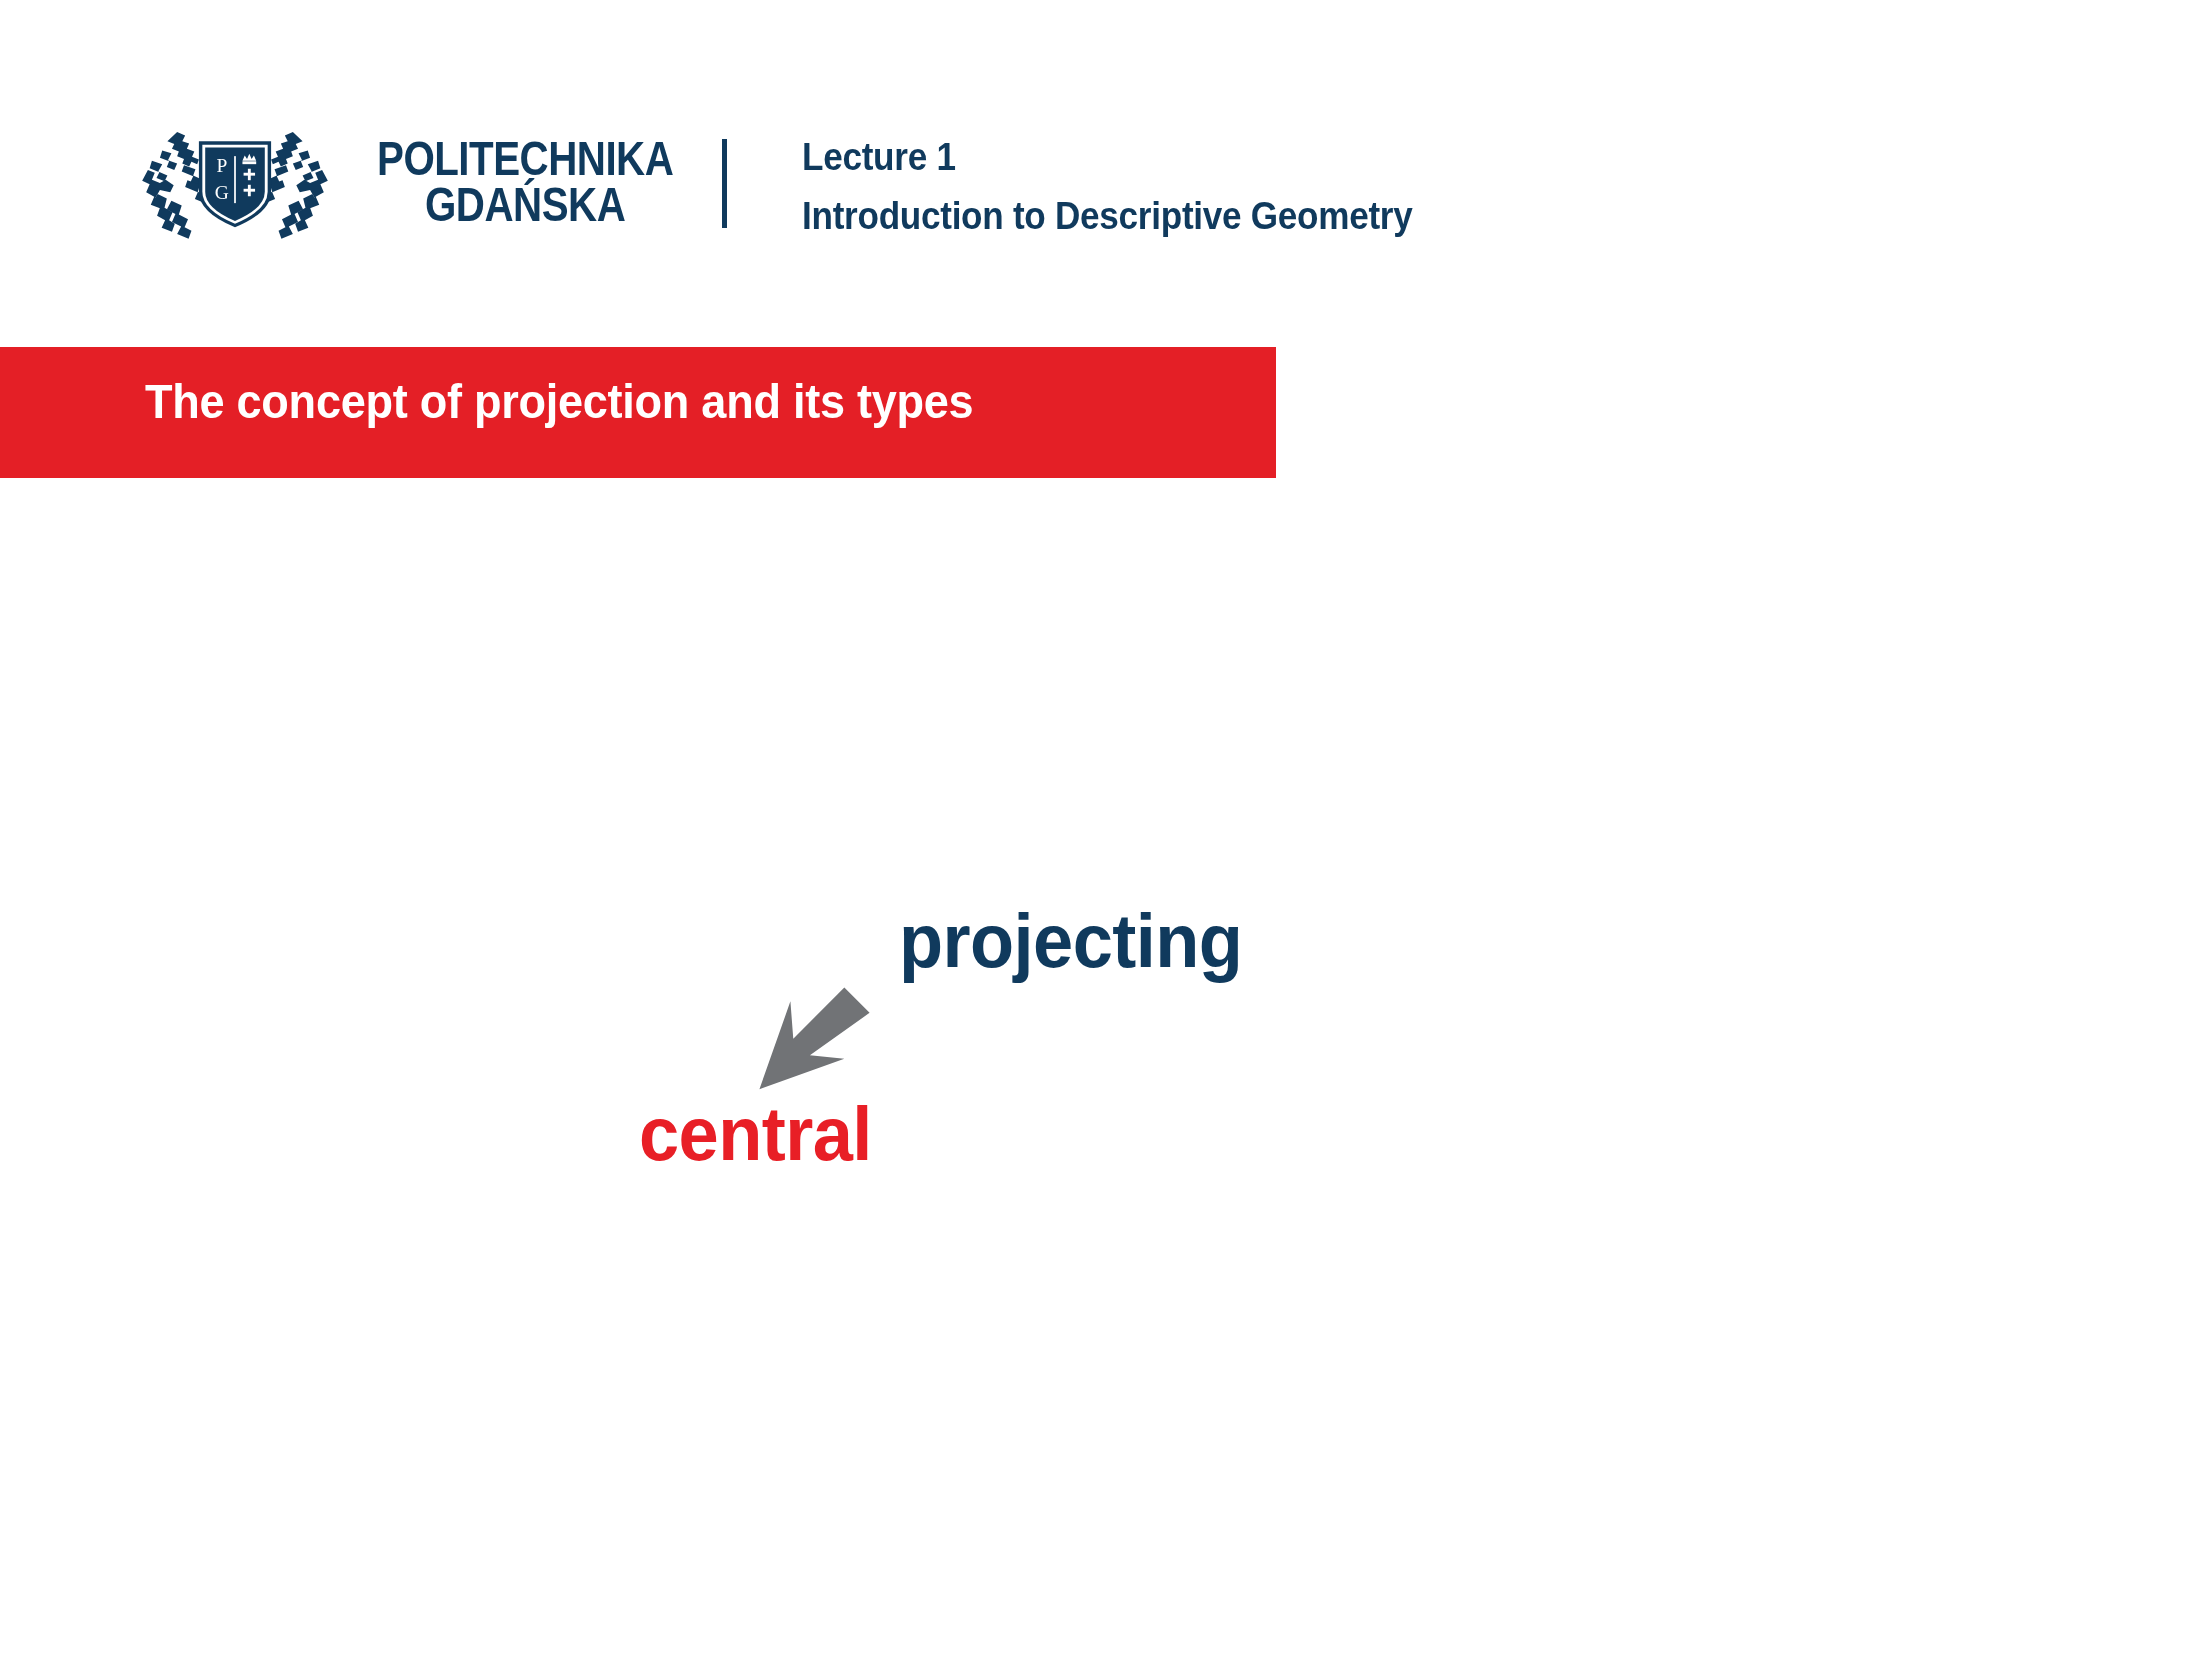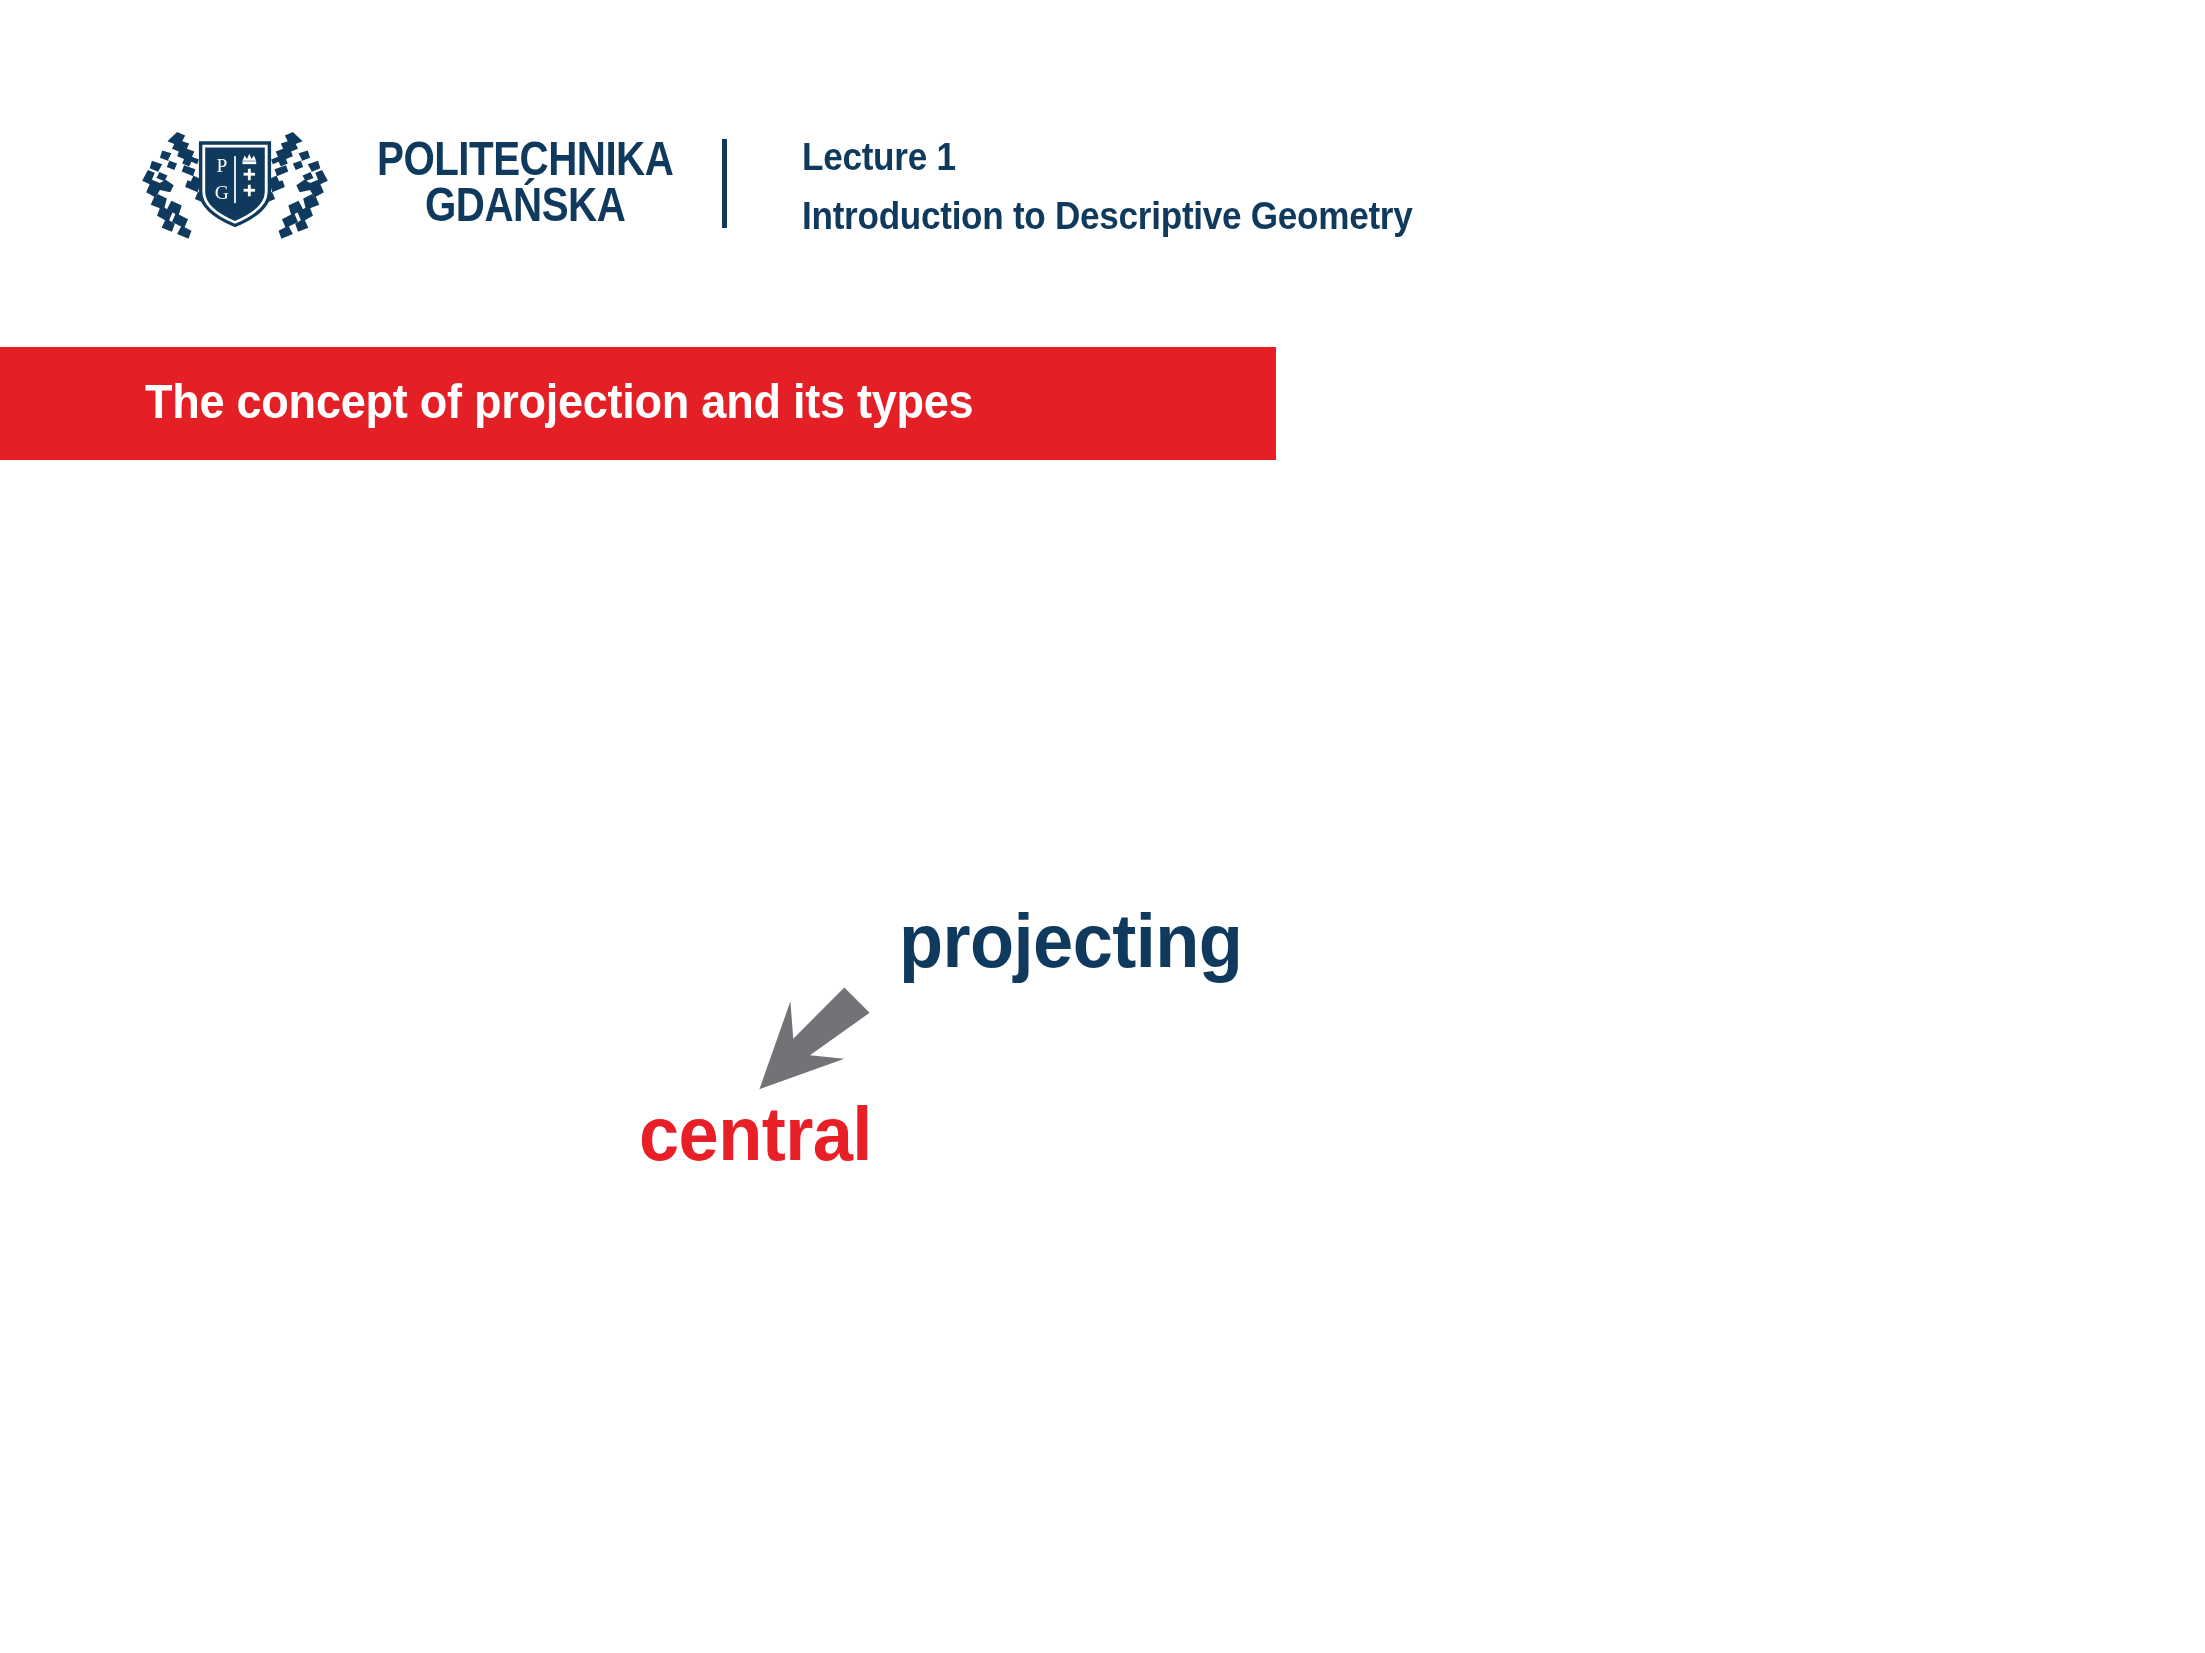--- a/index.html
+++ b/index.html
@@ -77,21 +77,21 @@
     white-space: nowrap;
   }
   #lecture-title-block .lt-line { display: block; }
 
   
   #section-banner {
     position: absolute;
     left: 0px;
     top: 347px;
     width: 1276px;
-    height: 113px;
+    height: 131px;
     background: #E41F26;
   }
   #section-banner-title {
     position: absolute;
     left: 145px;
     top: 30px;
     color: #ffffff;
     font-weight: bold;
     font-size: 49px;
     line-height: 1;

